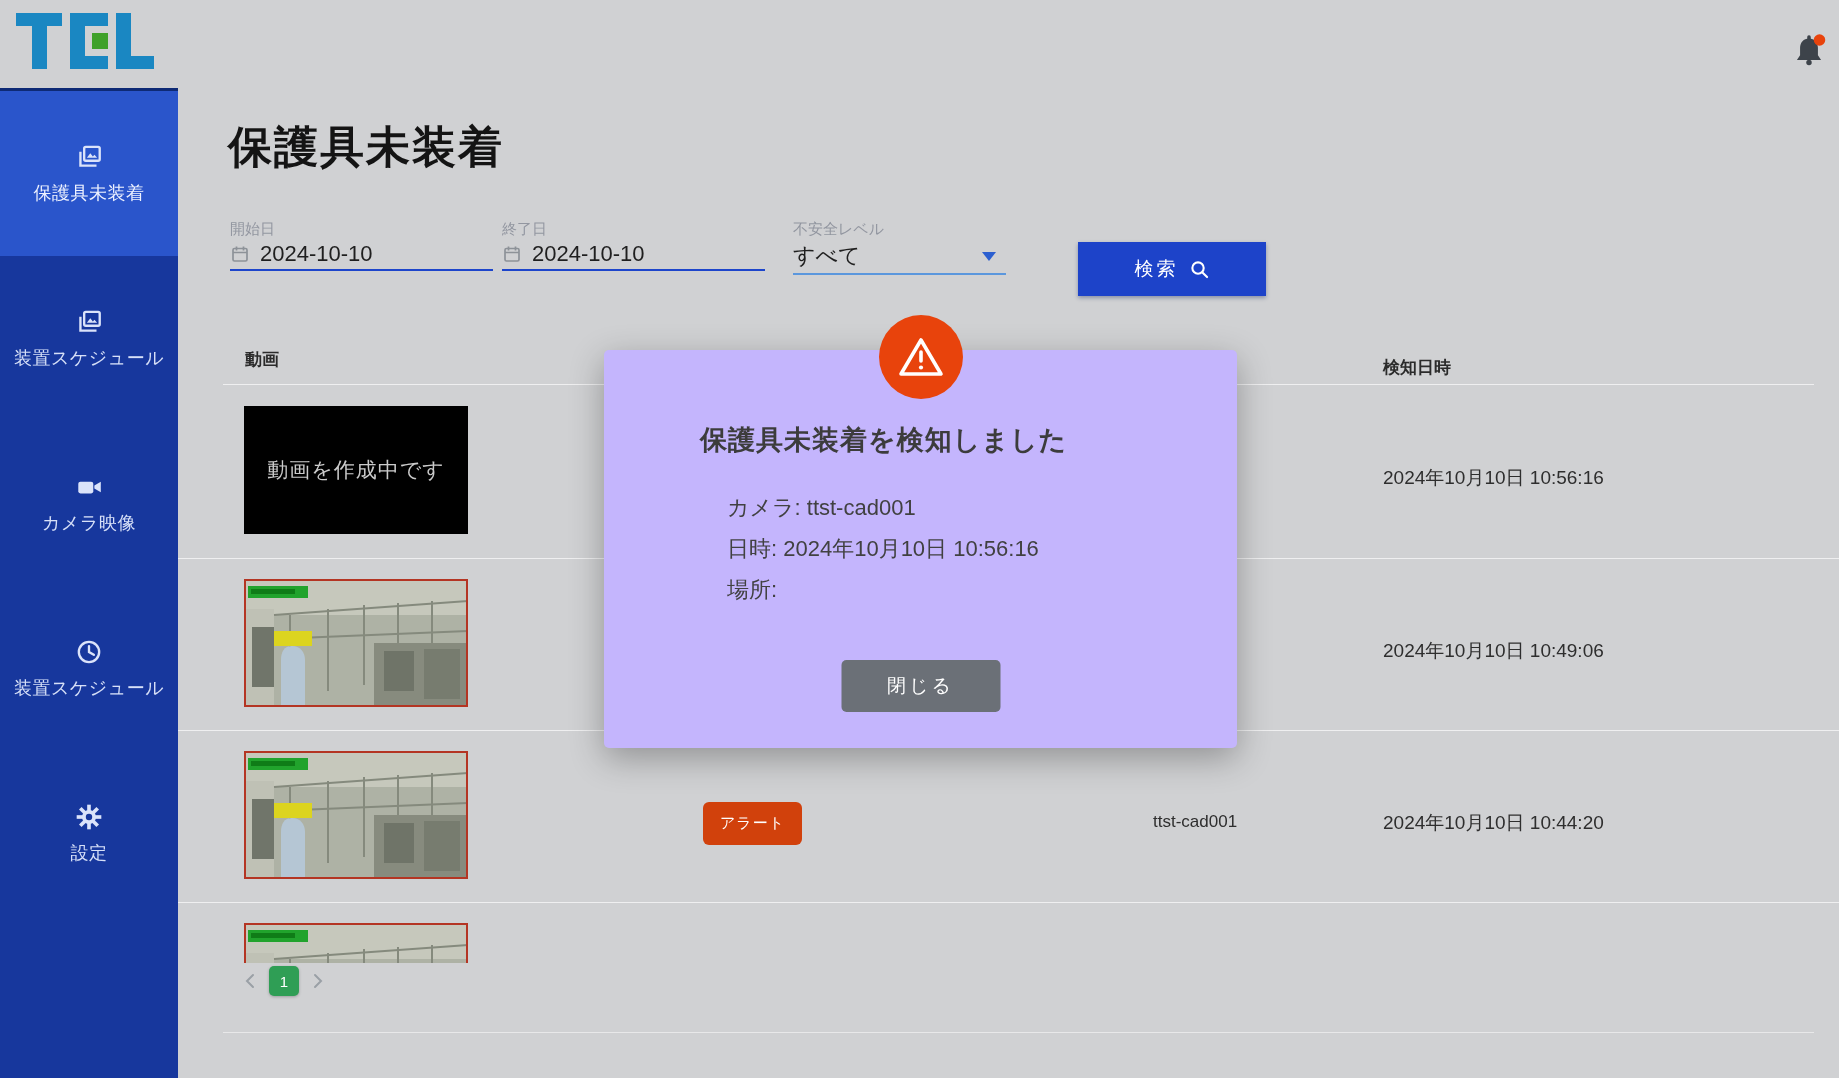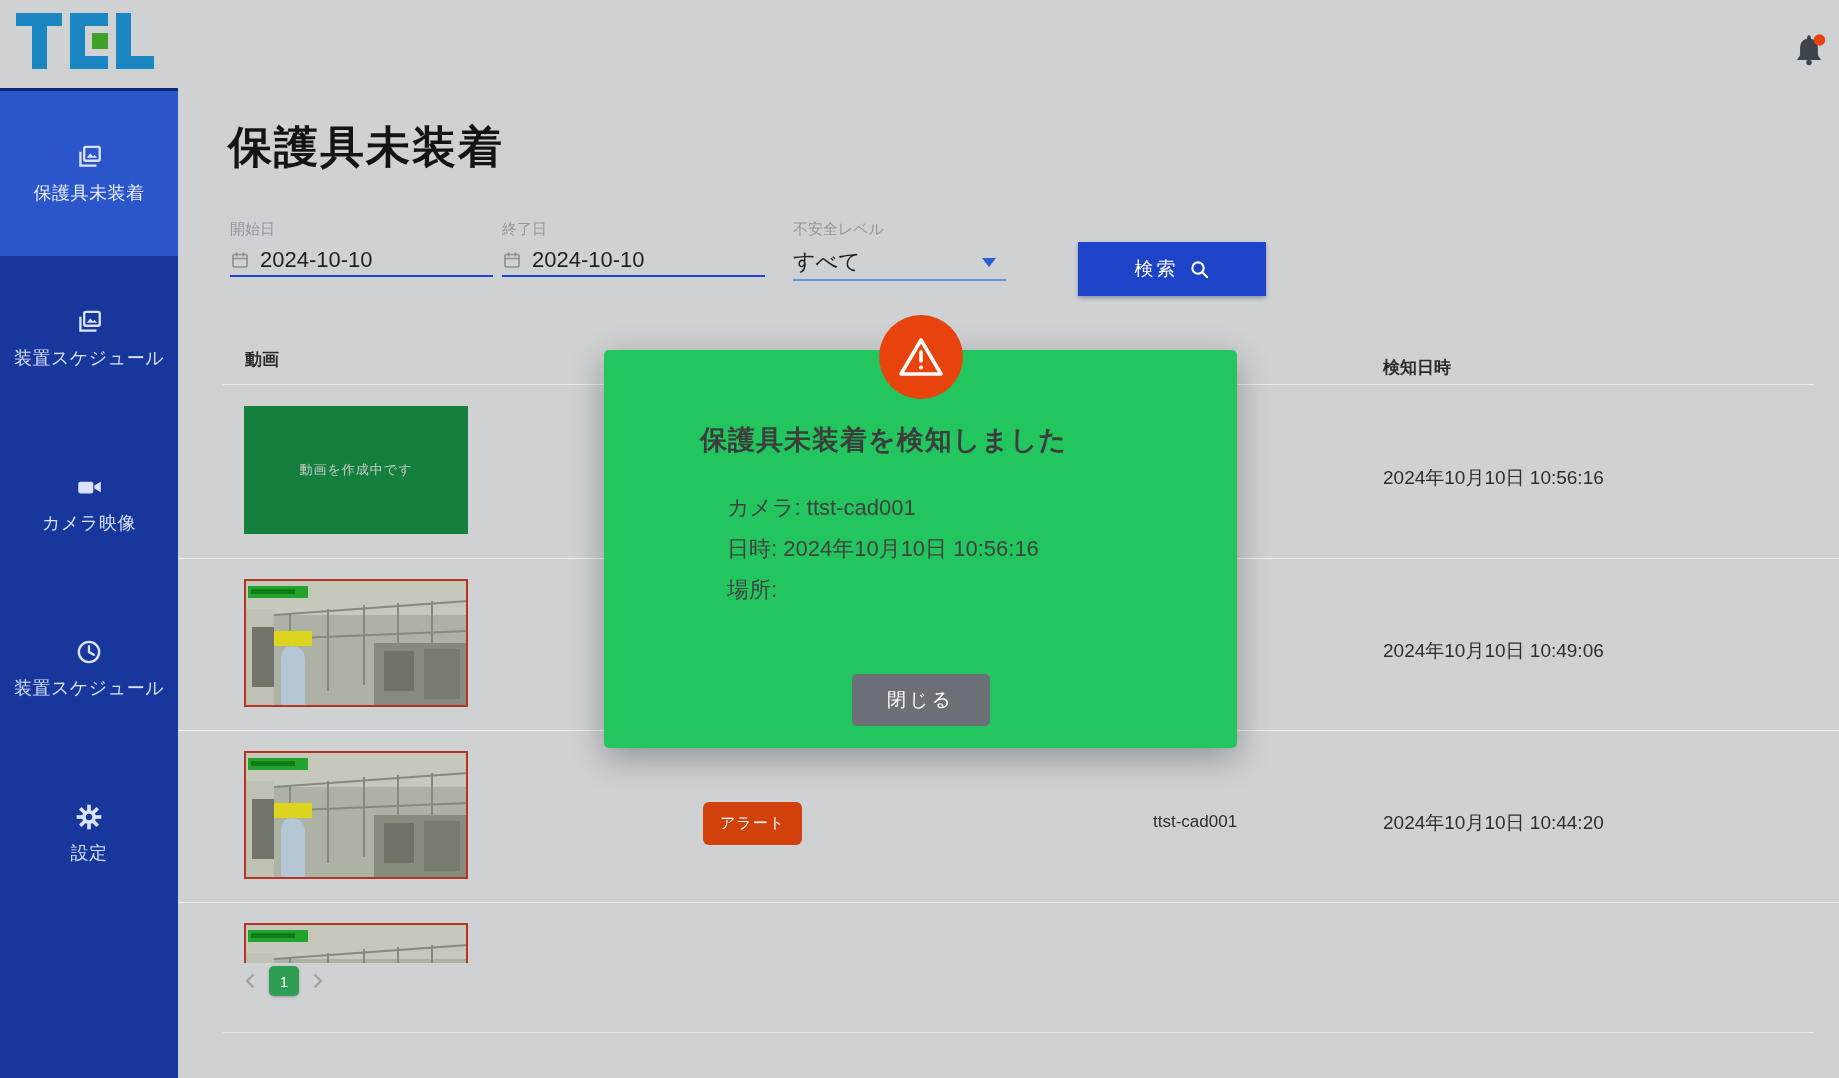--- a/index.html
+++ b/index.html
@@ -17,63 +17,63 @@
                gap:9px; color:#d7e0f8; cursor:pointer; }
   .side-item.active { background:#2a55cb; color:#eef2ff; }
   .side-icon { width:30px; height:30px; color:#dbe3fa; }
   .side-label { font-size:18px; letter-spacing:0.5px; white-space:nowrap; }
 
   
   .main { position:absolute; left:178px; top:0; width:1661px; height:1078px; }
   .page-title { position:absolute; left:50px; top:118px; font-size:44px; font-weight:700; color:#141414; letter-spacing:2px; }
 
   .field { position:absolute; top:220px; }
-  .field .flabel { display:block; font-size:15px; color:#9296a0; margin-bottom:8px; }
+  .field .flabel { display:block; font-size:15px; color:#9296a0; margin-bottom:2px; }
   .fvalue { display:flex; align-items:center; gap:10px; font-size:22px; color:#1f1f1f; font-weight:500;
             padding-bottom:2px; border-bottom:2px solid #1d45cb; cursor:pointer; }
   .f-start { left:52px; } .f-start .fvalue { width:263px; }
   .f-end { left:324px; } .f-end .fvalue { width:263px; }
   .f-level { left:615px; } .f-level .fvalue { width:213px; border-bottom-color:#5b97dd; }
   .caret { width:0; height:0; border-left:7px solid transparent; border-right:7px solid transparent;
            border-top:9px solid #2b5fd0; margin-left:auto; margin-right:10px; }
   .search-btn { position:absolute; left:900px; top:242px; width:188px; height:54px; background:#1d43c9;
                 border:none; border-radius:0; color:#fff; font-size:19px; letter-spacing:3px;
                 display:flex; align-items:center; justify-content:center; gap:10px; cursor:pointer;
                 box-shadow:0 2px 4px rgba(10,30,90,.35); font-family:inherit; }
 
   
   .thead-label { position:absolute; top:348px; font-size:17px; font-weight:700; color:#2b2b2b; }
   .th-video { left:67px; } .th-datetime { left:1205px;margin-top:8px; }
   .head-line { position:absolute; left:45px; right:25px; top:384px; border-bottom:1px solid rgba(255,255,255,.65); }
   .rows-viewport { position:absolute; left:0; right:0; top:386px; height:577px; overflow:hidden; }
   .trow { position:relative; height:172px; cursor:pointer; }
   .trow + .trow { border-top:1px solid rgba(255,255,255,.65); }
   .thumb, .thumb-ph { position:absolute; left:66px; top:20px; width:224px; height:128px; }
-  .thumb-ph { background:#15803d; display:flex; align-items:center; justify-content:center;
-              color:#cbcbcb; font-size:13px; letter-spacing:1px; }
+  .thumb-ph { background:#000000; display:flex; align-items:center; justify-content:center;
+              color:#cbcbcb; font-size:21px; letter-spacing:1px; }
   .badge { position:absolute; left:525px; top:71px; height:43px; padding:8px 17px; background:#d1410c;
            color:#fff; font-size:15px; border-radius:6px; display:flex; align-items:center; letter-spacing:1px; }
   .cell-camera { position:absolute; left:975px; top:81px; font-size:17px; color:#2e2e2e; }
   .cell-datetime { position:absolute; left:1205px; top:79px; font-size:19px; font-weight:500; color:#2e2e2e; }
 
   .pagination { position:absolute; left:66px; top:966px; display:flex; align-items:center; gap:13px; }
   .chev { width:12px; height:18px; cursor:pointer; }
   .page-box { width:30px; height:30px; background:#2f9e55; border-radius:5px; color:#fff; font-size:15px;
               display:flex; align-items:center; justify-content:center; cursor:pointer;
               box-shadow:0 1px 3px rgba(0,0,0,.25); }
   .bottom-line { position:absolute; left:45px; right:25px; top:1032px; border-bottom:1px solid rgba(255,255,255,.5); }
 
   
-  .modal { position:absolute; left:604px; top:350px; width:633px; height:398px; background:#22c55e;
+  .modal { position:absolute; left:604px; top:350px; width:633px; height:398px; background:#c4b5fd;
            border-radius:5px; box-shadow:0 10px 34px rgba(0,0,0,.30); z-index:10; }
   .warn-circle { position:absolute; top:-35px; left:50%; transform:translateX(-50%); width:84px; height:84px;
                  border-radius:50%; background:#e8430c; display:flex; align-items:center; justify-content:center; }
   .modal-title { position:absolute; top:72px; left:96px; font-size:27px; font-weight:600; color:#3c3c3c; letter-spacing:1px; }
   .modal-details { position:absolute; top:137px; left:123px; font-size:22px; color:#414141; line-height:41px; }
-  .close-btn { position:absolute; left:50%; transform:translateX(-50%); top:324px; width:138px; height:52px;
+  .close-btn { position:absolute; left:50%; transform:translateX(-50%); top:310px; width:159px; height:52px;
                background:#6b7077; color:#fff; border:none; border-radius:5px; font-size:19px; letter-spacing:3px;
                cursor:pointer; font-family:inherit; }
 </style>
 </head>
 <body>
 
 <div class="app">
 
   <div class="logo">
     <svg width="140" height="62" viewBox="0 0 140 60">

